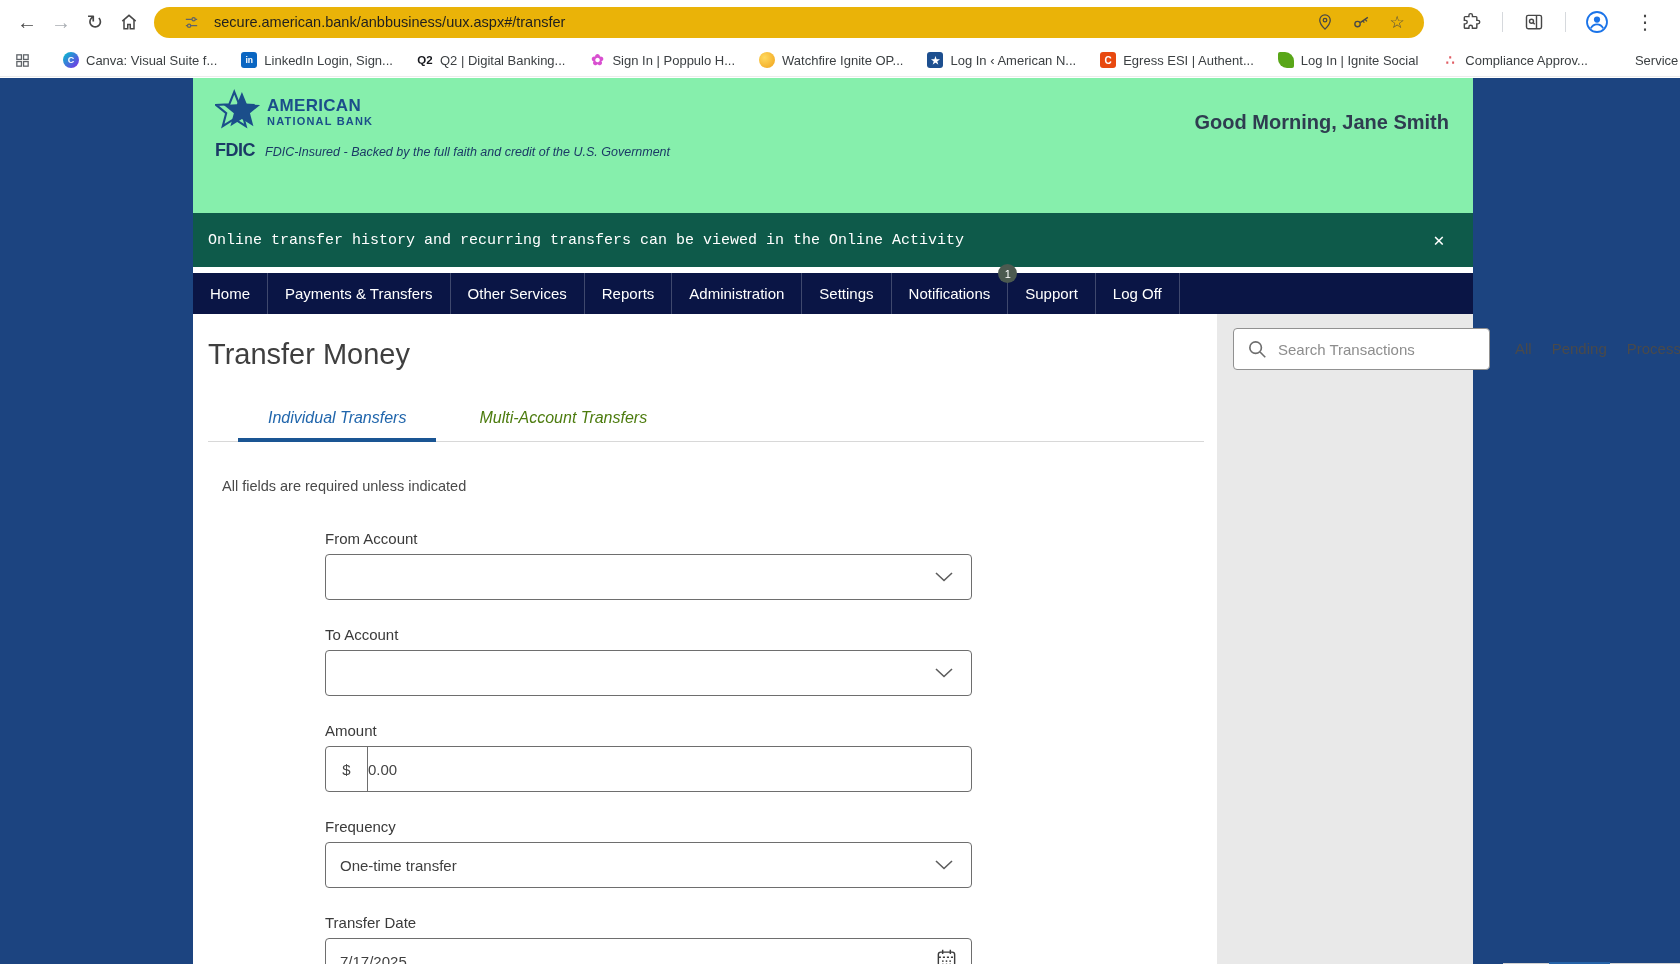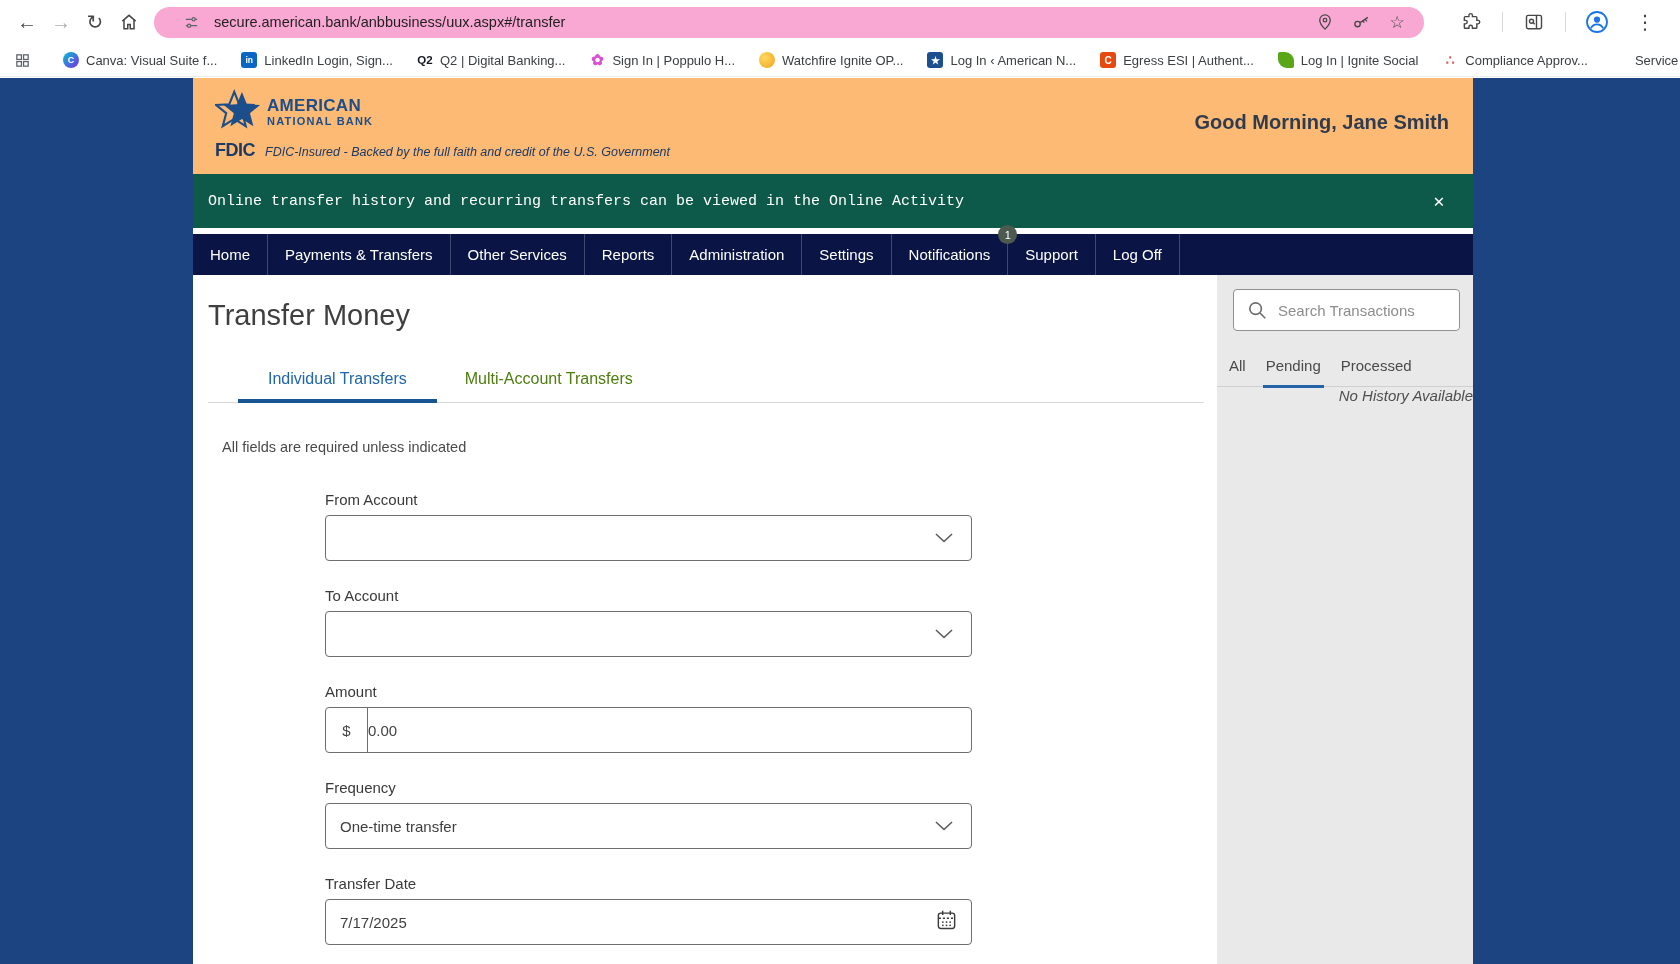--- a/index.html
+++ b/index.html
@@ -4,21 +4,21 @@
 <style>
   * { margin:0; padding:0; box-sizing:border-box; }
   html,body { width:1680px; height:964px; overflow:hidden; background:#fff;
     font-family:"Liberation Sans", sans-serif; }
 
   
   .toolbar { height:44px; background:#ffffff; display:flex; align-items:center; padding:0 10px; }
   .tb-btn { width:34px; height:34px; display:flex; align-items:center; justify-content:center;
     font-size:20px; color:#474747; border-radius:50%; flex:none; }
   .tb-btn.disabled { color:#a9adb2; }
-  .url-pill { flex:1; height:31px; background:#f9a8d4; border-radius:16px; margin:0 10px 0 8px;
+  .url-pill { flex:1; height:31px; background:#eab308; border-radius:16px; margin:0 10px 0 8px;
     display:flex; align-items:center; padding:0 14px; margin-right:30px; }
   .url-text { flex:1; font-size:14.5px; color:#1f1f1f; margin-left:10px; white-space:nowrap;
     overflow:hidden; }
   .pill-icon { width:26px; height:26px; display:flex; align-items:center; justify-content:center;
     margin-left:10px; color:#474747; font-size:17px; }
   .tb-right { display:flex; align-items:center; gap:14px; padding-right:8px; }
   .tb-sep { width:1px; height:20px; background:#d6d9dd; }
 
   .bookmarks { height:33px; background:#fff; display:flex; align-items:center; padding:0 14px;
     gap:24px; font-size:13px; color:#3c4043; border-bottom:1px solid #ececec; }
@@ -38,21 +38,21 @@
   .fav-ms { background:transparent; display:grid; grid-template-columns:7px 7px;
     grid-template-rows:7px 7px; gap:1px; border-radius:0; }
   .fav-ms span { display:block; }
 
   
   .page { position:absolute; top:78px; left:0; right:0; bottom:0; background:#1c4480; }
   .content { width:1280px; height:100%; margin-left:193px; background:#ffffff;
     display:flex; flex-direction:column; }
 
   
-  .bank-header { height:96px; position:relative; flex:none; background:#fdba74; }
+  .bank-header { height:135px; position:relative; flex:none; background:#86efac; }
   .logo-block { position:absolute; left:22px; top:11px; display:flex; align-items:center; }
   .logo-star { width:50px; height:46px; }
   .logo-text { margin-left:2px; color:#1b4e8a; line-height:1; }
   .logo-text .l1 { font-size:17px; font-weight:800; letter-spacing:.3px; }
   .logo-text .l2 { font-size:11px; font-weight:800; letter-spacing:1.2px; margin-top:2px; }
   .fdic-row { position:absolute; left:22px; top:62px; display:flex; align-items:baseline;
     color:#1b3a66; }
   .fdic-label { font-size:18px; font-weight:900; letter-spacing:-.5px; }
   .fdic-text { font-size:12.5px; font-style:italic; margin-left:10px; }
   .greeting { position:absolute; right:24px; top:33px; font-size:20px; font-weight:700;
@@ -73,41 +73,41 @@
     border-right:1px solid rgba(255,255,255,.22); position:relative; white-space:nowrap; }
   .badge { position:absolute; top:-9px; right:-10px; width:19px; height:19px; border-radius:50%;
     background:#4c5a50; color:#fff; font-size:11px; display:flex; align-items:center;
     justify-content:center; z-index:3; }
 
   
   .main-row { flex:1; display:flex; min-height:0; }
   .main { width:1212px; background:#fff; padding-left:15px; position:relative; }
   .page-title { margin-top:24px; font-size:29px; font-weight:300; color:#3f3f3f; }
   .tabs-row { margin-top:38px; width:996px; border-bottom:1px solid #d8d8d8;
-    display:flex; padding-left:60px; gap:58px; }
+    display:flex; padding-left:60px; gap:73px;font-style:italic; }
   .tab { font-size:16px; color:#4d7c0f; padding-bottom:14px; position:relative; }
   .tab.active { color:#2166ac; }
   .tab.active::after { content:""; position:absolute; left:-30px; right:-30px; bottom:-1px;
     height:4px; background:#1a5593; }
   .required-note { margin-top:36px; margin-left:14px; font-size:14.5px; color:#4a4a4a; }
 
   .form { margin-left:117px; width:647px; margin-top:37px; }
   .field { margin-bottom:27px; }
   .field-label { font-size:15px; line-height:16px; color:#3a3a3a; margin-bottom:7px; }
   .field-box { height:46px; border:1px solid #6e6e6e; border-radius:4px; background:#fff;
     position:relative; display:flex; align-items:center; }
   .chev { position:absolute; right:18px; top:50%; transform:translateY(-50%); }
   .amount-prefix { width:42px; align-self:stretch; border-right:1px solid #6e6e6e;
     display:flex; align-items:center; justify-content:center; color:#444; font-size:15px; }
   .amount-value { flex:1; text-align:left; padding-right:22px; color:#444; font-size:15px; }
   .box-value { padding-left:14px; color:#3f3f3f; font-size:15px; }
   .cal-icon { position:absolute; right:13px; top:50%; transform:translateY(-50%); }
 
   
-  .sidebar { width:256px; background:#e9e9e9; display:flex; flex-direction:column; }
+  .sidebar { width:256px; background:#e9e9e9; display:flex; }
   .search-box { margin:14px 13px 0 16px; height:42px; background:#fff; border:1px solid #919191;
     border-radius:4px; display:flex; align-items:center; padding:0 12px; gap:10px; }
   .search-input { border:none; outline:none; flex:1; font-size:15px; color:#444;
     font-family:"Liberation Sans", sans-serif; background:transparent; }
   .search-input::placeholder { color:#8d8d8d; }
   .sb-tabs { margin-top:26px; padding-left:12px; display:flex; gap:17px; font-size:15px;
     color:#4a4a4a; border-bottom:1px solid #cfcfcf; }
   .sb-tab { padding-bottom:11px; }
   .sb-tab.active { border-bottom:3px solid #2563a8; margin-bottom:-2px; padding-left:3px;
     padding-right:3px; }

